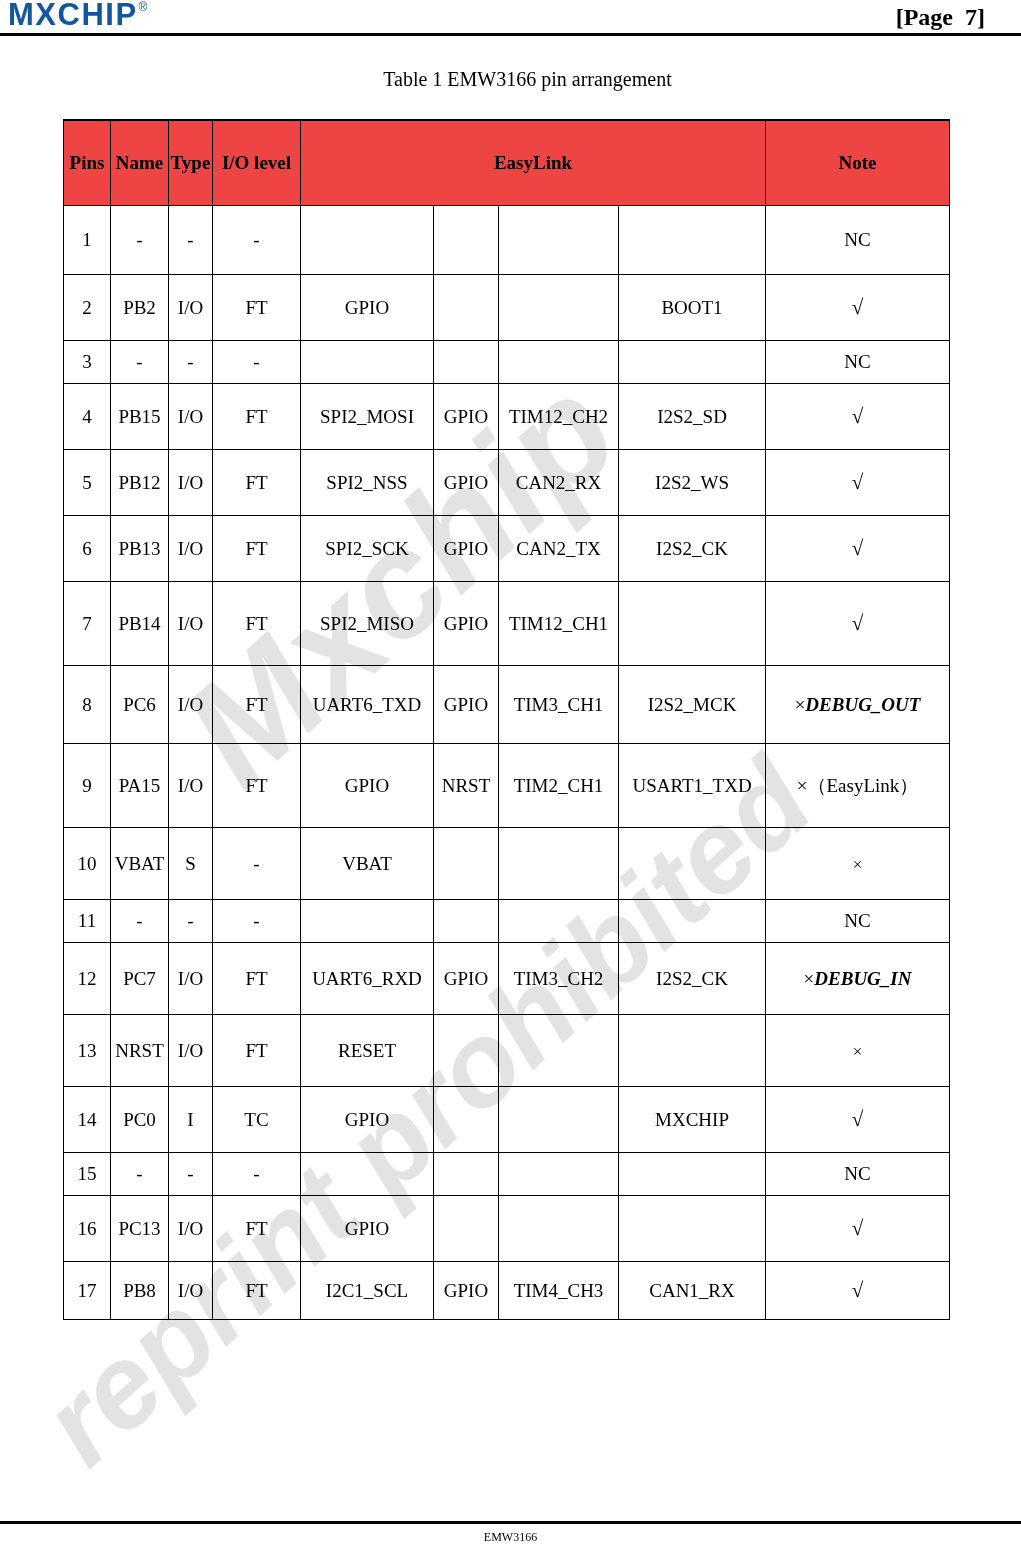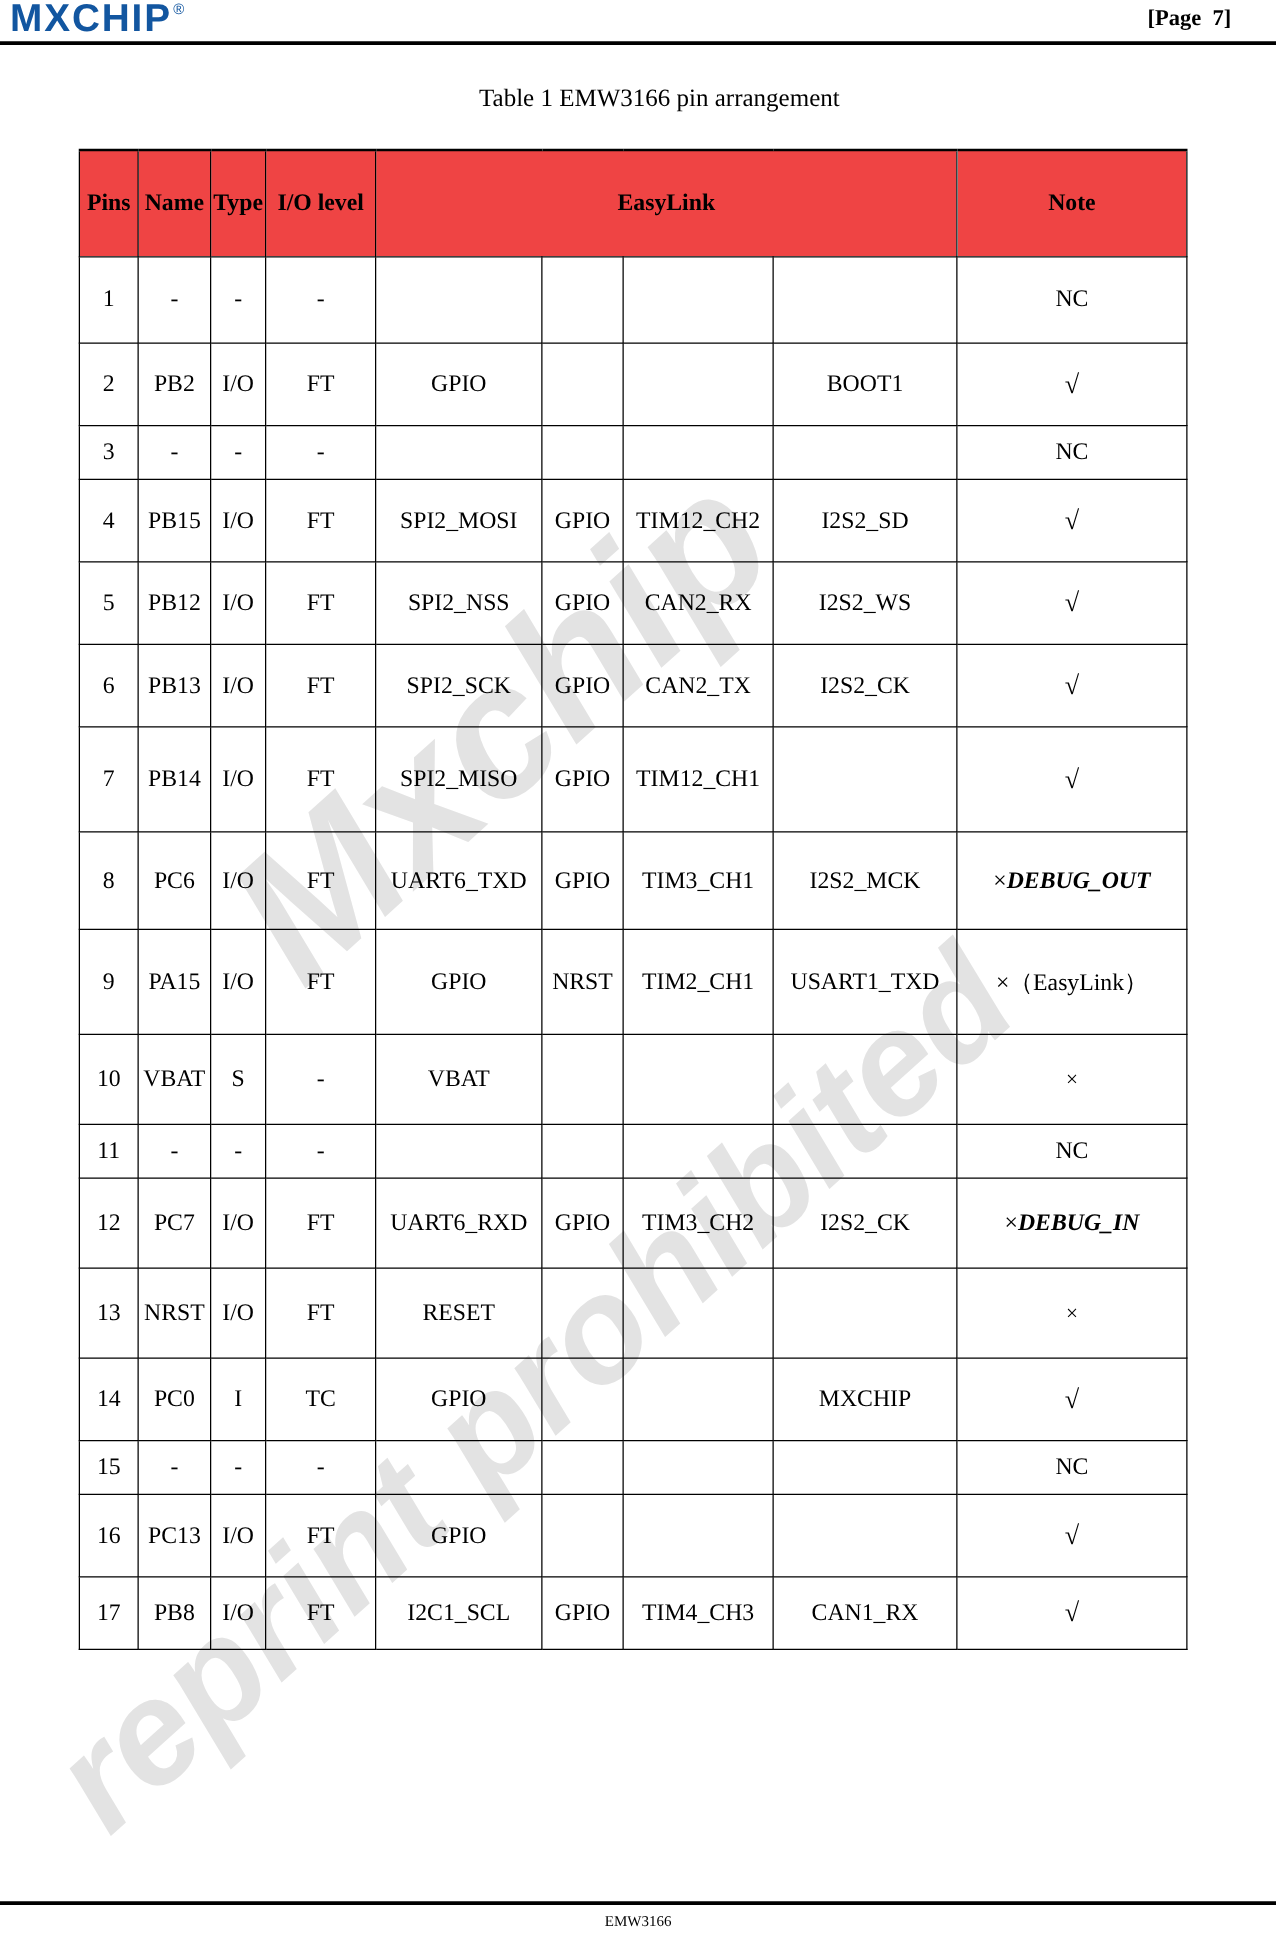--- a/index.html
+++ b/index.html
@@ -80,21 +80,21 @@
     color: #1256a0;
     line-height: 14px;
     margin-left: 1px;
   }
   #page-label {
     position: absolute;
     right: 36px;
     top: 4px;
     font-family: "Liberation Serif", "DejaVu Serif", serif;
     font-weight: bold;
-    font-size: 18px;
+    font-size: 24px;
     white-space: pre;
   }
   #header-rule {
     position: absolute;
     left: 0;
     top: 33px;
     width: 1021px;
     height: 3px;
     background: #000000;
   }

